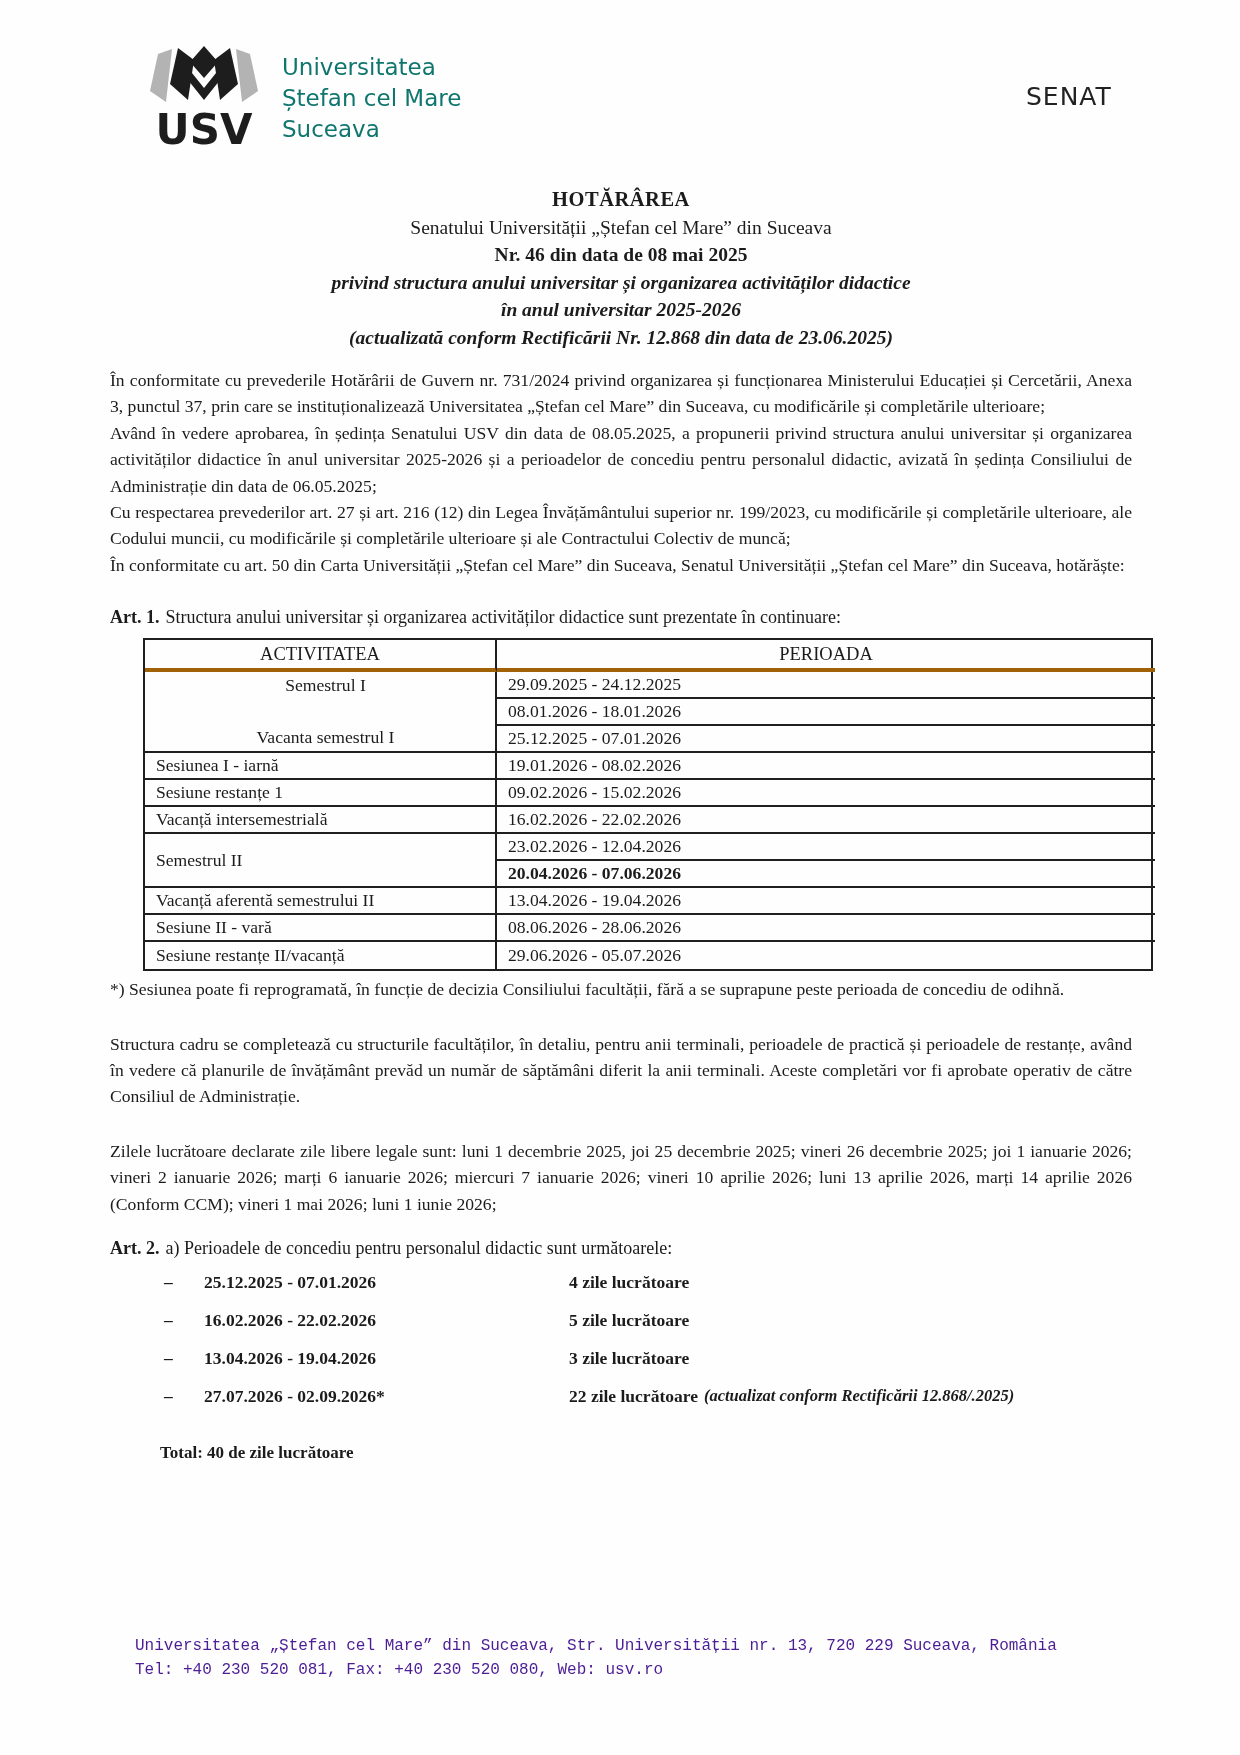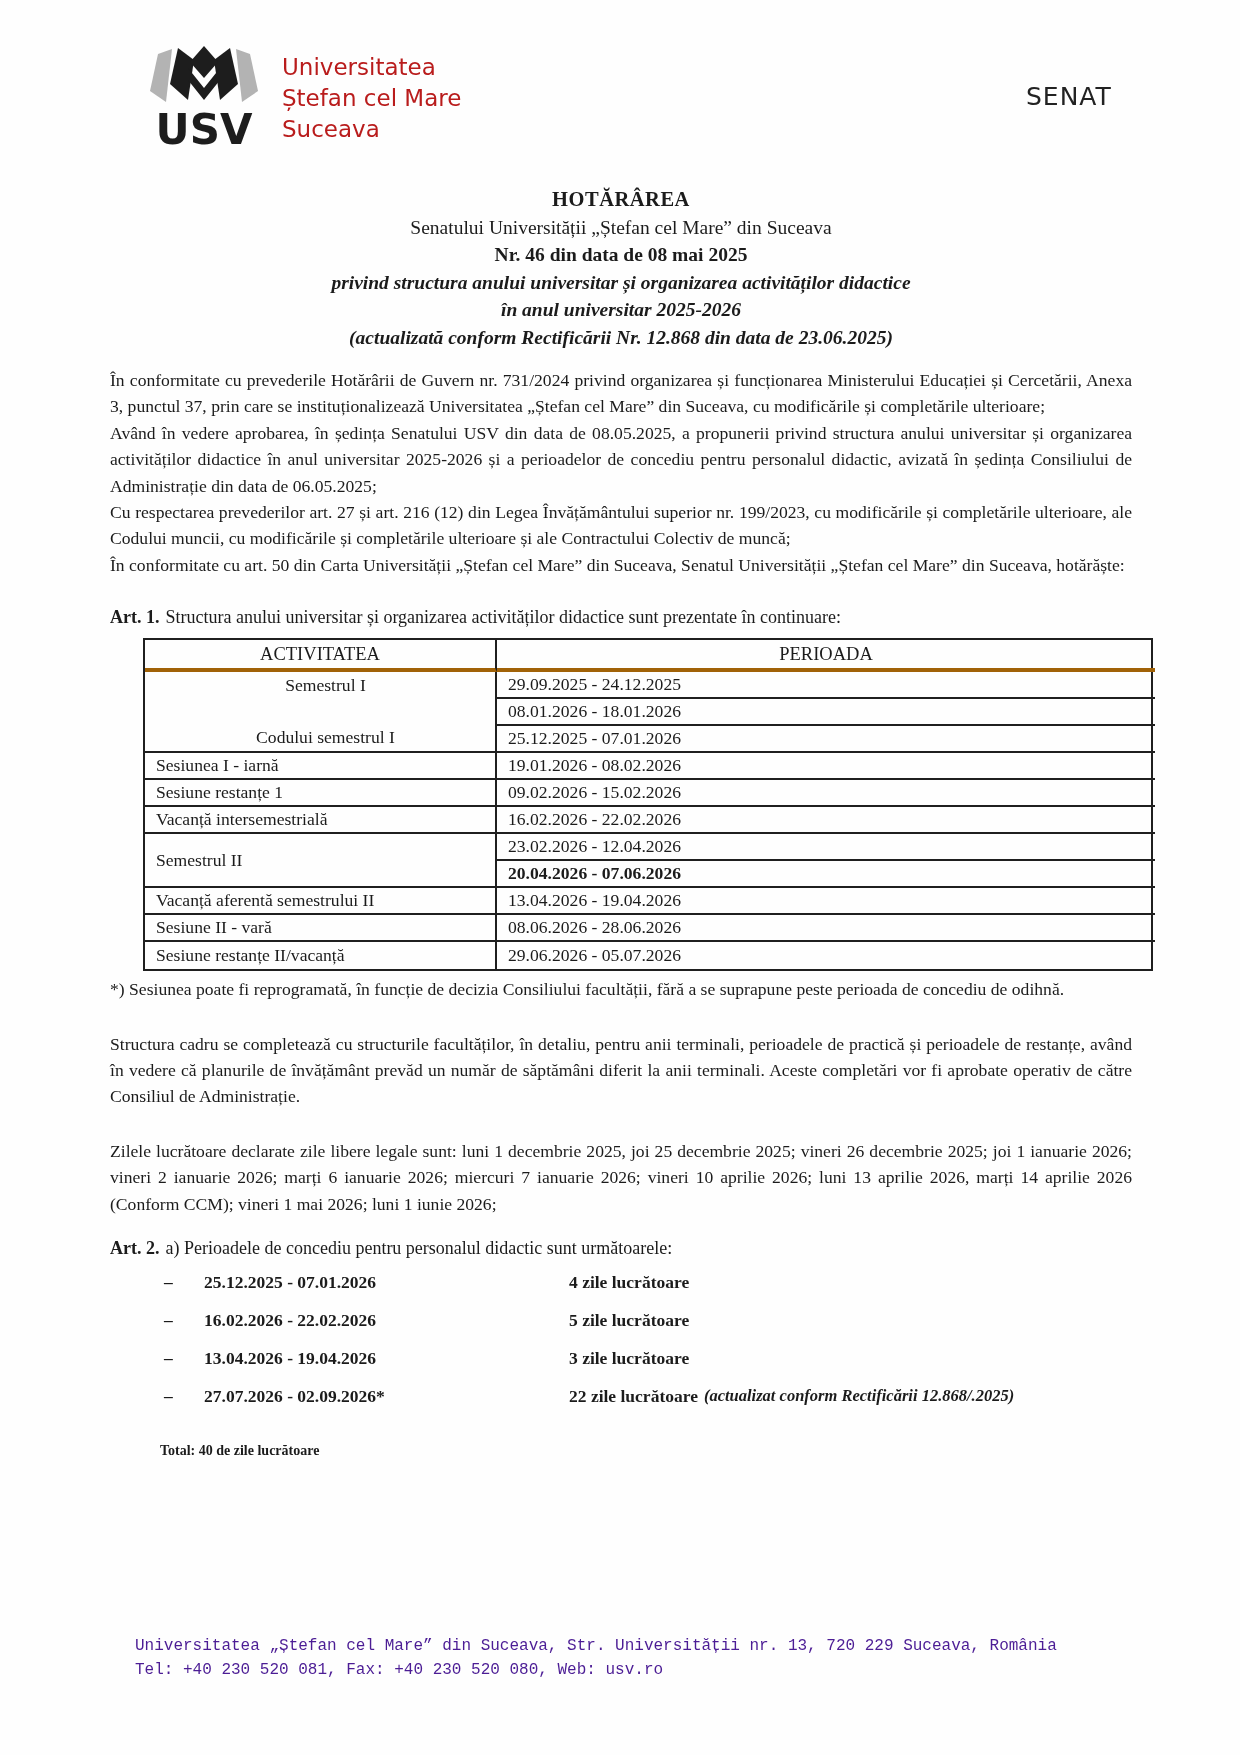--- a/index.html
+++ b/index.html
@@ -13,21 +13,21 @@
     overflow:hidden;
   }
   .content{position:absolute;left:110px;top:0;width:1022px;}
 
   
   .header{display:flex;align-items:flex-start;margin-top:46px;margin-left:32px;position:relative;}
   .logo-svg{display:block;width:124px;height:102px;}
   .uni-name{
     margin-left:16px;margin-top:6px;
     font-family:"DejaVu Sans","Liberation Sans",sans-serif;
-    font-size:23px;line-height:31px;color:#b91c1c;
+    font-size:23px;line-height:31px;color:#0f766e;
   }
   .senat{
     position:absolute;left:884px;top:36px;
     font-family:"DejaVu Sans","Liberation Sans",sans-serif;
     font-size:25px;letter-spacing:1px;color:#222;
   }
 
   
   .title-block{margin-top:38px;text-align:center;line-height:27.5px;}
   .t-main{font-size:20.5px;font-weight:bold;letter-spacing:.5px;}
@@ -70,21 +70,21 @@
   .footnote{margin:5px 0 0 0;font-size:17.6px;line-height:26.4px;text-align:justify;}
   .bodypara{margin:28px 0 0 0;font-size:17.6px;line-height:26.4px;text-align:justify;}
 
   
   .leave-list{margin-top:8px;margin-left:54px;}
   .leave-item{display:flex;margin-bottom:12px;font-size:17.5px;line-height:26px;}
   .leave-dash{width:40px;font-weight:bold;}
   .leave-period{width:365px;font-weight:bold;}
   .leave-days{font-weight:bold;}
   .leave-note{font-weight:bold;font-style:italic;font-size:16.5px;margin-left:6px;}
-  .total-line{margin-top:34px;margin-left:50px;font-size:14px;font-weight:bold;font-family:Liberation Serif, serif;}
+  .total-line{margin-top:34px;margin-left:50px;font-size:17px;font-weight:bold;font-family:Liberation Serif, serif;}
 
   
   .footer{
     position:absolute;left:135px;top:1634px;width:940px;
     font-family:Liberation Mono, monospace;
     font-size:16px;line-height:24px;color:#4c1d95;
   }
 </style>
 </head>
 <body>
@@ -129,21 +129,21 @@
     <div class="art-line">
       <span class="art-label">Art. 1.</span><span>Structura anului universitar și organizarea activităților didactice sunt prezentate în continuare:</span>
     </div>
 
     <div class="doc-table">
       <div class="th act-col" style="grid-row:1;grid-column:1;">ACTIVITATEA</div>
       <div class="th" style="grid-row:1;grid-column:2;">PERIOADA</div>
 
       <div class="act-col bb cell-merged3">
         <span>Semestrul I</span>
-        <span>Codului semestrul I</span>
+        <span>Vacanta semestrul I</span>
       </div>
       <div class="td bb" style="grid-row:2;grid-column:2;">29.09.2025 - 24.12.2025</div>
       <div class="td bb" style="grid-row:3;grid-column:2;">08.01.2026 - 18.01.2026</div>
       <div class="td bb" style="grid-row:4;grid-column:2;">25.12.2025 - 07.01.2026</div>
 
       <div class="td act-col bb" style="grid-row:5;grid-column:1;">Sesiunea I - iarnă</div>
       <div class="td bb" style="grid-row:5;grid-column:2;">19.01.2026 - 08.02.2026</div>
       <div class="td act-col bb" style="grid-row:6;grid-column:1;">Sesiune restanțe 1</div>
       <div class="td bb" style="grid-row:6;grid-column:2;">09.02.2026 - 15.02.2026</div>
       <div class="td act-col bb" style="grid-row:7;grid-column:1;">Vacanță intersemestrială</div>

